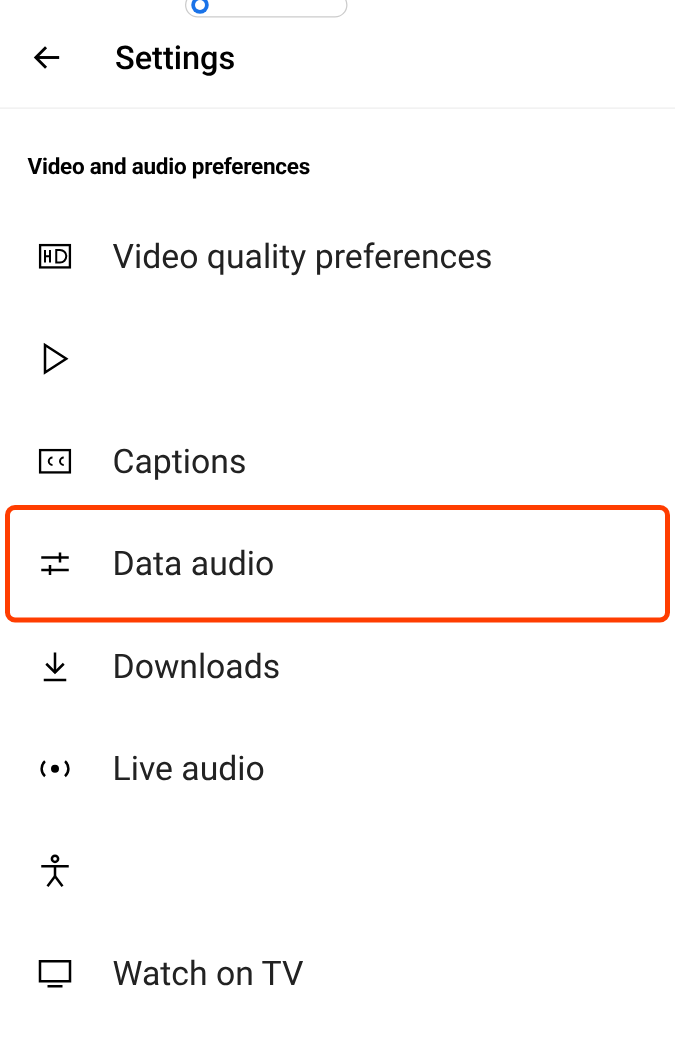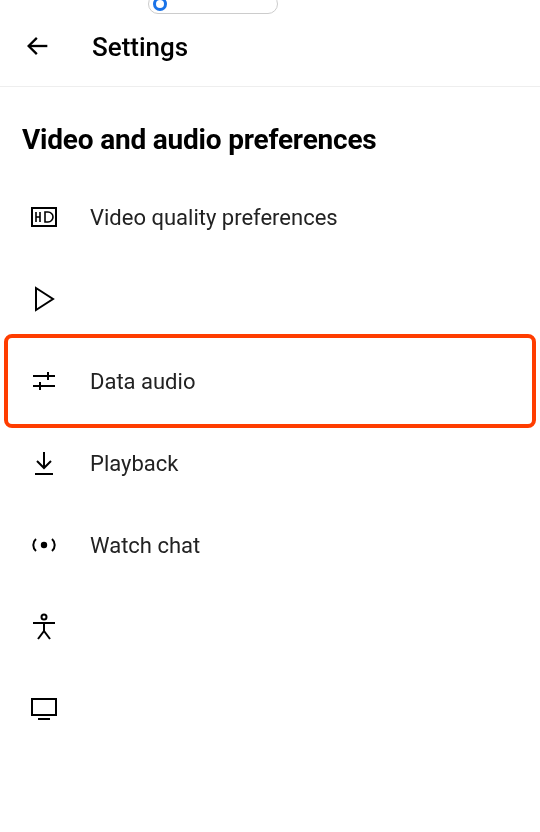--- a/index.html
+++ b/index.html
@@ -60,21 +60,21 @@
       justify-content: center;
       margin-right: 38px;
     }
     .header-title {
       font-size: 26px;
       font-weight: 500;
       color: #000;
     }
 
     .section-heading {
-      font-size: 28px;
+      font-size: 18px;
       font-weight: 700;
       color: #000;
       padding: 36px 0 20px 22px;
       letter-spacing: -0.2px;
     }
 
     .menu {
       display: flex;
       flex-direction: column;
     }
@@ -88,21 +88,21 @@
     .menu-icon {
       width: 28px;
       height: 28px;
       display: flex;
       align-items: center;
       justify-content: center;
       flex-shrink: 0;
       color: #000;
     }
     .menu-label {
-      font-size: 22px;
+      font-size: 27px;
       color: #222;
       margin-left: 32px;
     }
     .highlight-box {
       position: absolute;
       border: 4px solid #ff3d00;
       border-radius: 8px;
       left: 4px;
       right: 4px;
       top: -6px;
@@ -146,20 +146,30 @@
   </div>
 
   <div class="menu-item">
     <span class="menu-icon">
       <svg width="22" height="26" viewBox="0 0 22 26" fill="none" stroke="#000" stroke-width="2">
         <polygon points="3,2 20,13 3,24"></polygon>
       </svg>
     </span>
   </div>
 
+  <div class="menu-item">
+    <span class="menu-icon">
+      <svg width="26" height="20" viewBox="0 0 26 20" fill="none" stroke="#000" stroke-width="2">
+        <rect x="1" y="1" width="24" height="18"></rect>
+        <path d="M11 7a3 3 0 1 0 0 6" stroke-width="1.6"></path>
+        <path d="M20 7a3 3 0 1 0 0 6" stroke-width="1.6"></path>
+      </svg>
+    </span>
+    <span class="menu-label">Captions</span>
+  </div>
 
   <div class="menu-item">
     <span class="menu-icon">
       <svg width="26" height="24" viewBox="0 0 26 24" fill="none" stroke="#000" stroke-width="2">
         <line x1="2" y1="7" x2="24" y2="7"></line>
         <line x1="17" y1="3" x2="17" y2="11"></line>
         <line x1="2" y1="17" x2="24" y2="17"></line>
         <line x1="9" y1="13" x2="9" y2="21"></line>
       </svg>
     </span>
@@ -168,32 +178,32 @@
   </div>
 
   <div class="menu-item">
     <span class="menu-icon">
       <svg width="24" height="26" viewBox="0 0 24 26" fill="none" stroke="#000" stroke-width="2">
         <line x1="12" y1="2" x2="12" y2="18"></line>
         <polyline points="5,11 12,18 19,11"></polyline>
         <line x1="3" y1="24" x2="21" y2="24"></line>
       </svg>
     </span>
-    <span class="menu-label">Playback</span>
+    <span class="menu-label">Downloads</span>
   </div>
 
   <div class="menu-item">
     <span class="menu-icon">
       <svg width="28" height="20" viewBox="0 0 28 20" fill="none" stroke="#000" stroke-width="2">
         <path d="M6 4a8 8 0 0 0 0 12"></path>
         <path d="M22 4a8 8 0 0 1 0 12"></path>
         <circle cx="14" cy="10" r="2.2" fill="#000"></circle>
       </svg>
     </span>
-    <span class="menu-label">Watch chat</span>
+    <span class="menu-label">Live audio</span>
   </div>
 
   <div class="menu-item">
     <span class="menu-icon">
       <svg width="26" height="28" viewBox="0 0 26 28" fill="none" stroke="#000" stroke-width="2">
         <circle cx="13" cy="4" r="2.5"></circle>
         <line x1="2" y1="10" x2="24" y2="10"></line>
         <line x1="13" y1="10" x2="13" y2="18"></line>
         <line x1="13" y1="18" x2="7" y2="26"></line>
         <line x1="13" y1="18" x2="19" y2="26"></line>
@@ -201,15 +211,16 @@
     </span>
   </div>
 
   <div class="menu-item">
     <span class="menu-icon">
       <svg width="28" height="24" viewBox="0 0 28 24" fill="none" stroke="#000" stroke-width="2">
         <rect x="2" y="2" width="24" height="16"></rect>
         <line x1="8" y1="22" x2="20" y2="22"></line>
       </svg>
     </span>
+    <span class="menu-label">Watch on TV</span>
   </div>
 
 </div>
 
 </body></html>

